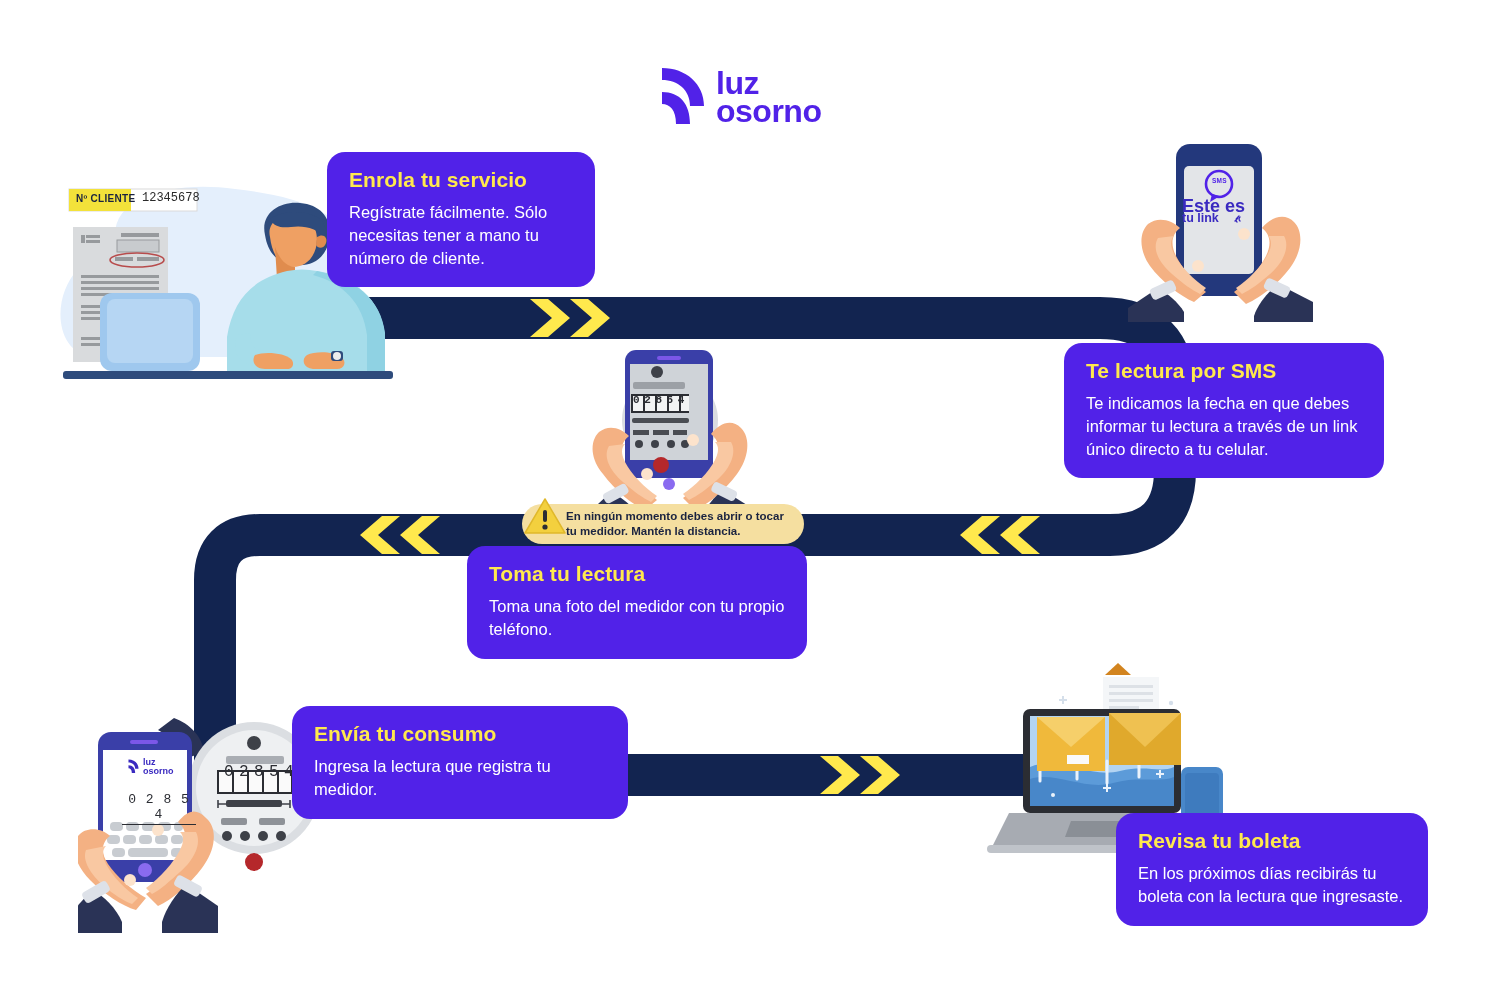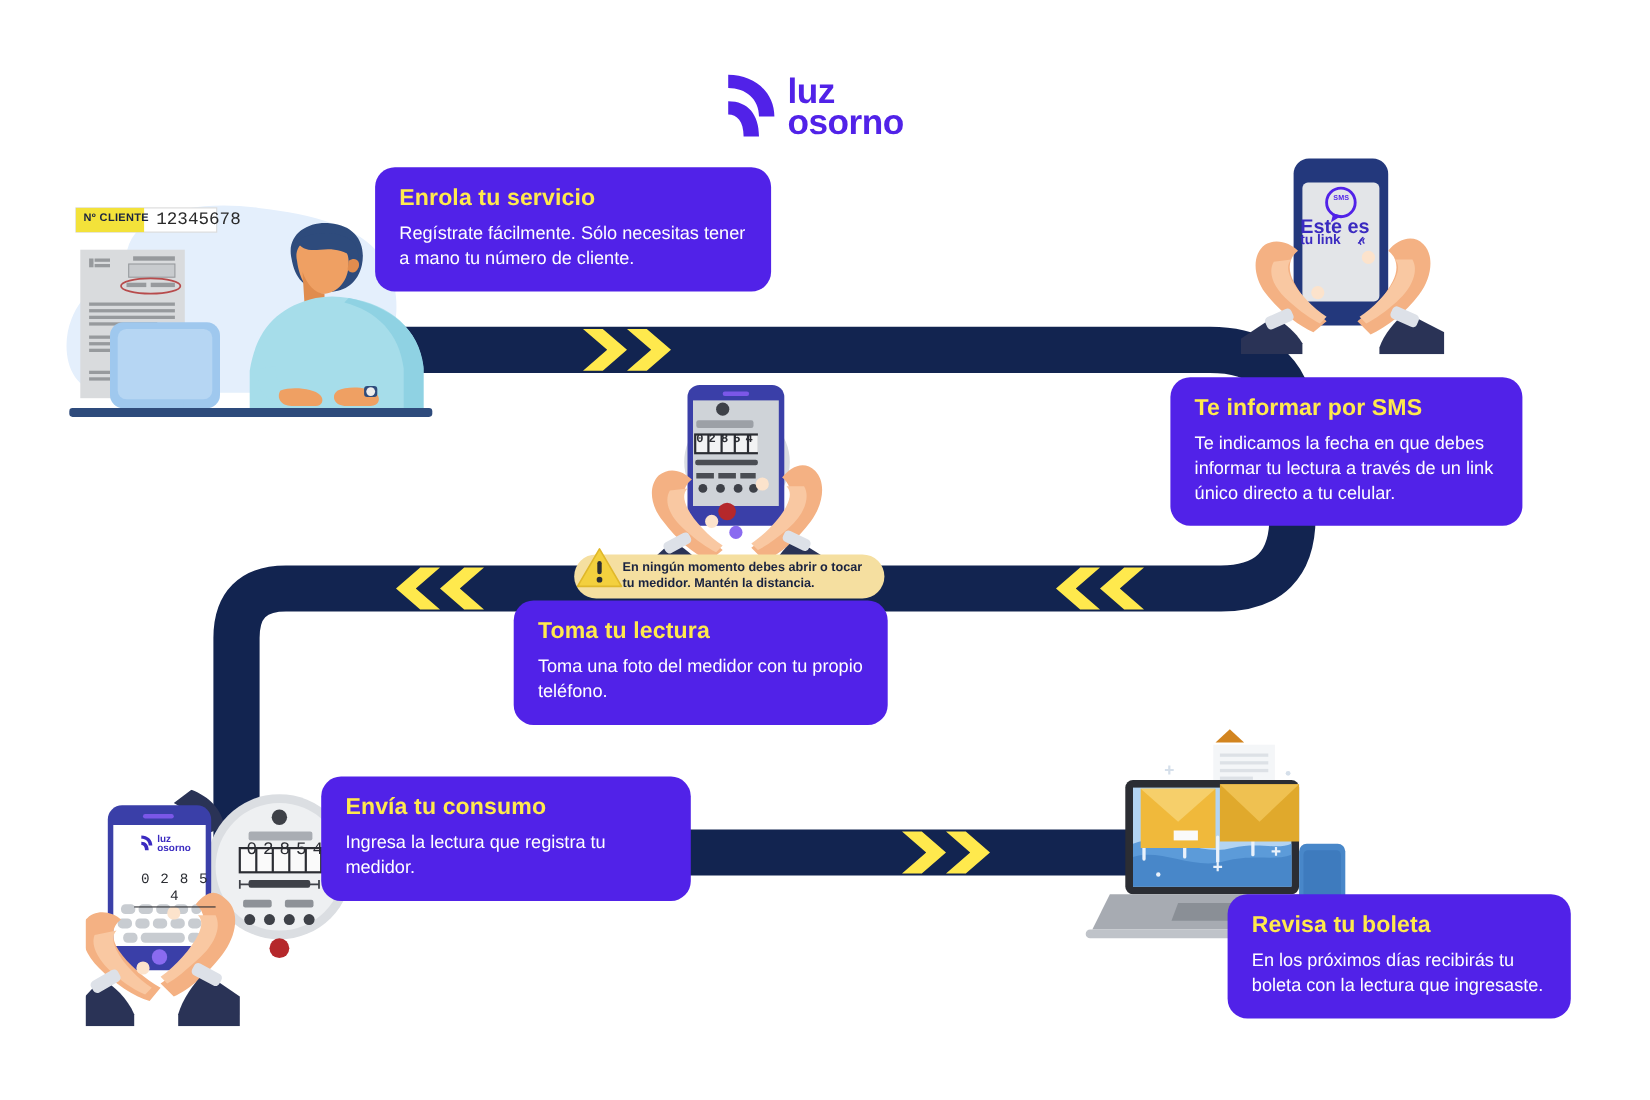--- a/index.html
+++ b/index.html
@@ -32,21 +32,21 @@
     color:#ffffff;
   }
   .card .title{
     color:#FFE94D;font-size:21px;font-weight:bold;
     margin:0 0 9px 0;letter-spacing:0.1px;
   }
   .card .body{
     color:#ffffff;font-size:16.5px;line-height:1.38;margin:0;
   }
 
-  #card-enrola{left:341px;top:152px;width:360px;}
+  #card-enrola{left:327px;top:152px;width:268px;}
   #card-sms{left:1064px;top:343px;width:320px;}
   #card-lectura{left:467px;top:546px;width:340px;}
   #card-consumo{left:292px;top:706px;width:336px;}
   #card-boleta{left:1116px;top:813px;width:312px;}
 
   
   #warning{
     left:522px;top:504px;width:282px;height:40px;
     background:#F5DFA0;border-radius:21px;
     display:flex;align-items:center;gap:8px;
@@ -162,21 +162,21 @@
 
     <rect x="8" y="196" width="330" height="8" rx="3" fill="#2E4B7C"></rect>
 
     <g>
       <rect x="14" y="14" width="128" height="22" fill="#FFFFFF" stroke="#DADADA" stroke-width="1"></rect>
       <rect x="14" y="14" width="62" height="22" fill="#F3E23A"></rect>
     </g>
   </svg>
 
   <div class="abs" style="left:76px;top:193px;font-size:10px;font-weight:bold;color:#1a2340;letter-spacing:0.3px;">Nº CLIENTE</div>
-  <div class="abs" style="left:142px;top:191px;font-size:16px;font-weight:500;color:#2a2a2a;font-family:'Liberation Mono',monospace;">12345678</div>
+  <div class="abs" style="left:142px;top:191px;font-size:12px;font-weight:500;color:#2a2a2a;font-family:'Liberation Mono',monospace;">12345678</div>
 
   <svg id="ill-sms" class="abs ill" viewBox="0 0 185 180">
 
     <rect x="48" y="2" width="86" height="152" rx="14" fill="#23387C"></rect>
     <rect x="56" y="24" width="70" height="108" rx="5" fill="#E3E5E8"></rect>
 
     <path d="M20 82 C10 92 12 110 22 124 C34 140 52 154 66 160 L78 150 C66 140 54 126 48 114 C42 102 44 92 52 86 C44 78 30 74 20 82 Z" fill="#F4B183"></path>
     <path d="M30 96 C24 106 30 120 44 132 C54 141 64 148 72 152 L78 146 C66 138 52 124 46 112 C42 104 42 98 46 94 Z" fill="#F9C8A2"></path>
     <circle cx="70" cy="124" r="6" fill="#FCE3CC"></circle>
 
@@ -374,21 +374,21 @@
     <rect x="196" y="112" width="42" height="56" rx="7" fill="#4887C9"></rect>
     <rect x="200" y="118" width="34" height="44" rx="4" fill="#3E7BBE"></rect>
   </svg>
 
   <div id="card-enrola" class="abs card">
     <p class="title">Enrola tu servicio</p>
     <p class="body">Regístrate fácilmente. Sólo necesitas tener a mano tu número de cliente.</p>
   </div>
 
   <div id="card-sms" class="abs card">
-    <p class="title">Te informar por SMS</p>
+    <p class="title">Te lectura por SMS</p>
     <p class="body">Te indicamos la fecha en que debes informar tu lectura a través de un link único directo a tu celular.</p>
   </div>
 
   <div id="card-lectura" class="abs card">
     <p class="title">Toma tu lectura</p>
     <p class="body">Toma una foto del medidor con tu propio teléfono.</p>
   </div>
 
   <div id="card-boleta" class="abs card">
     <p class="title">Revisa tu boleta</p>

